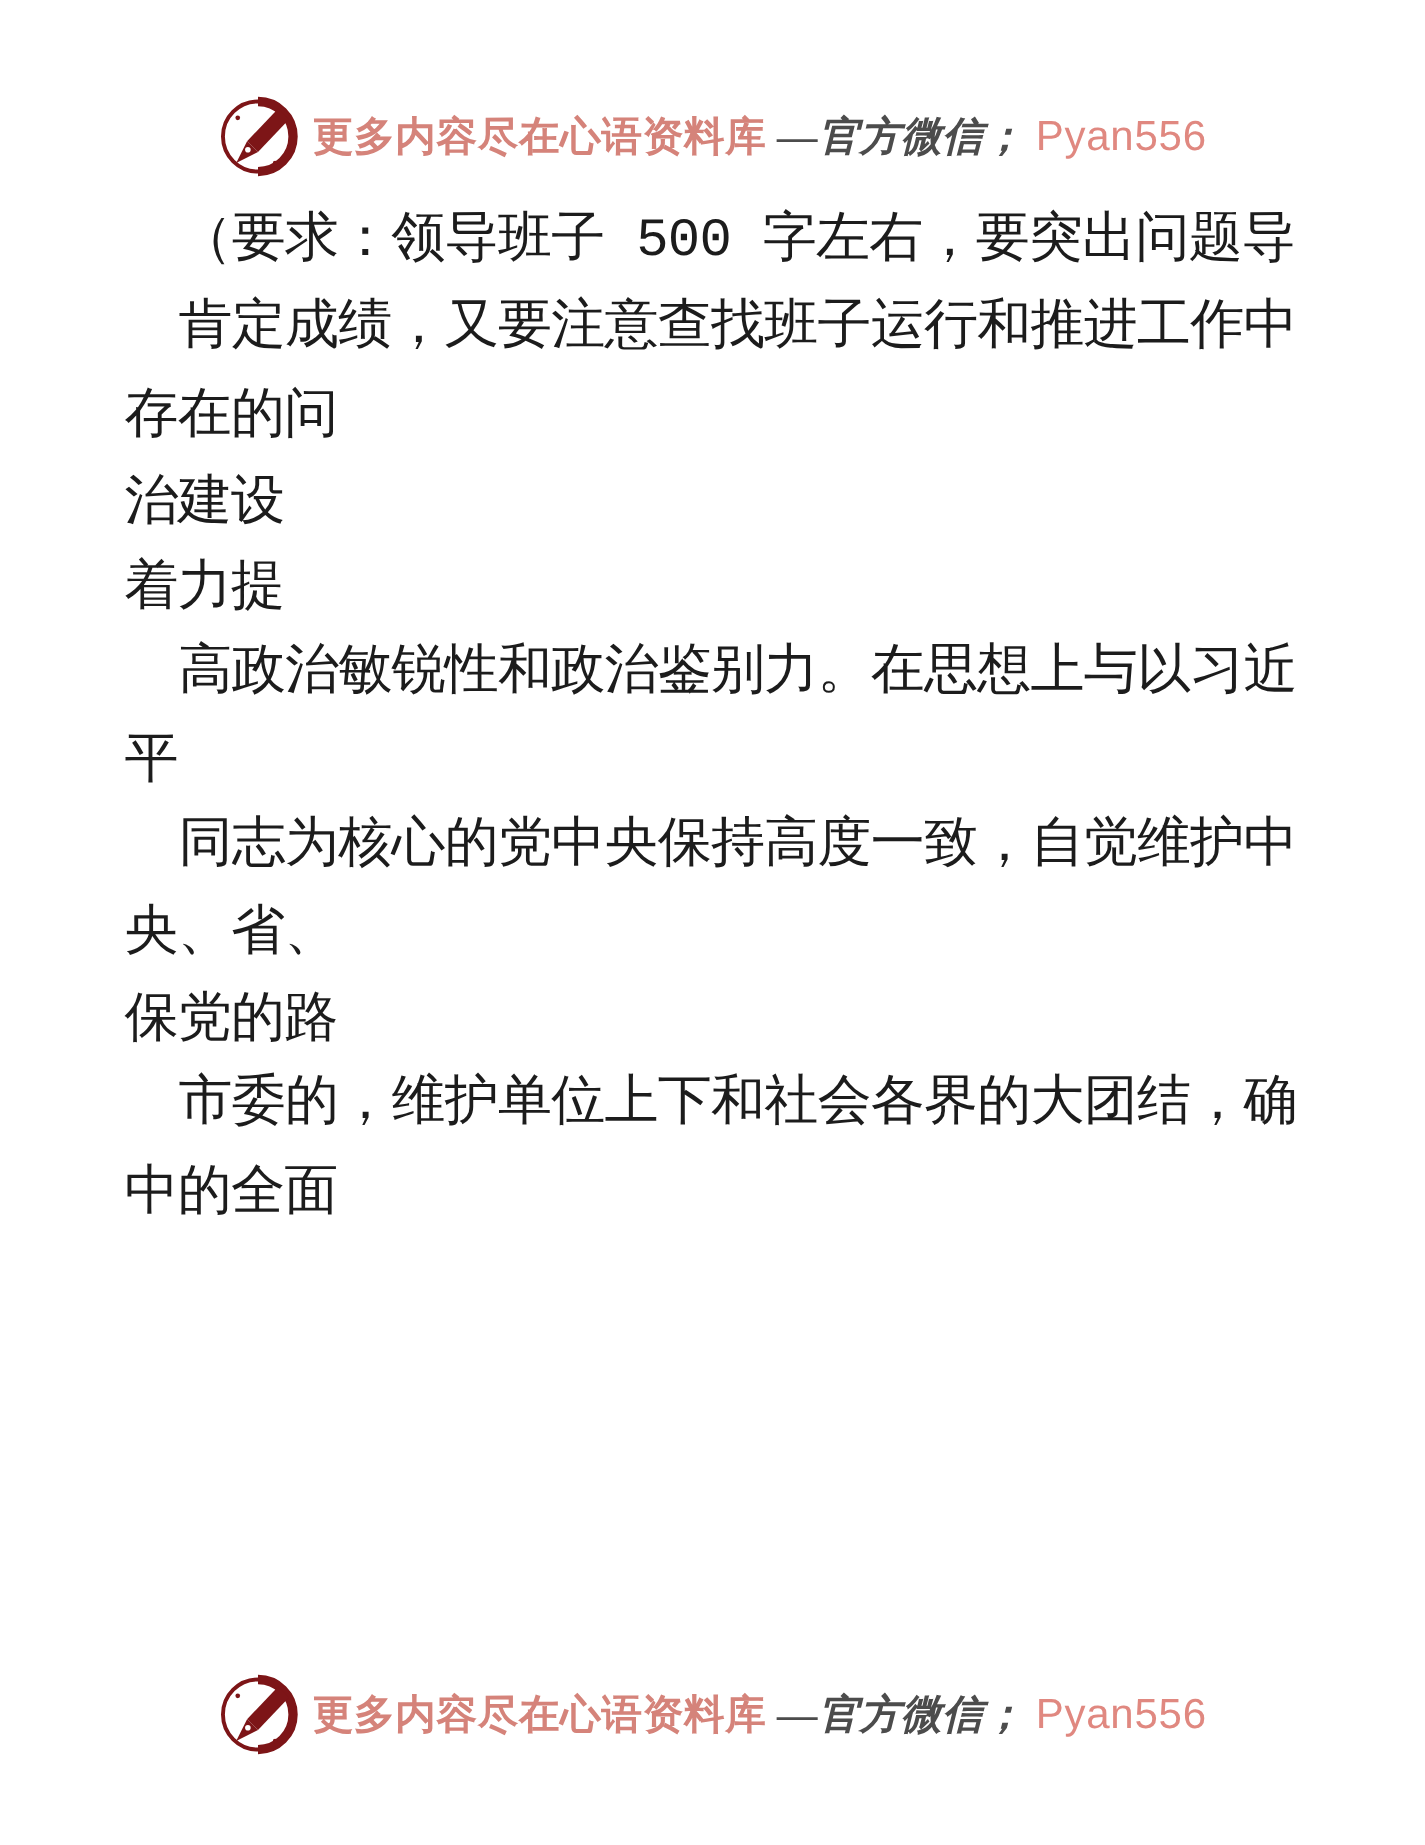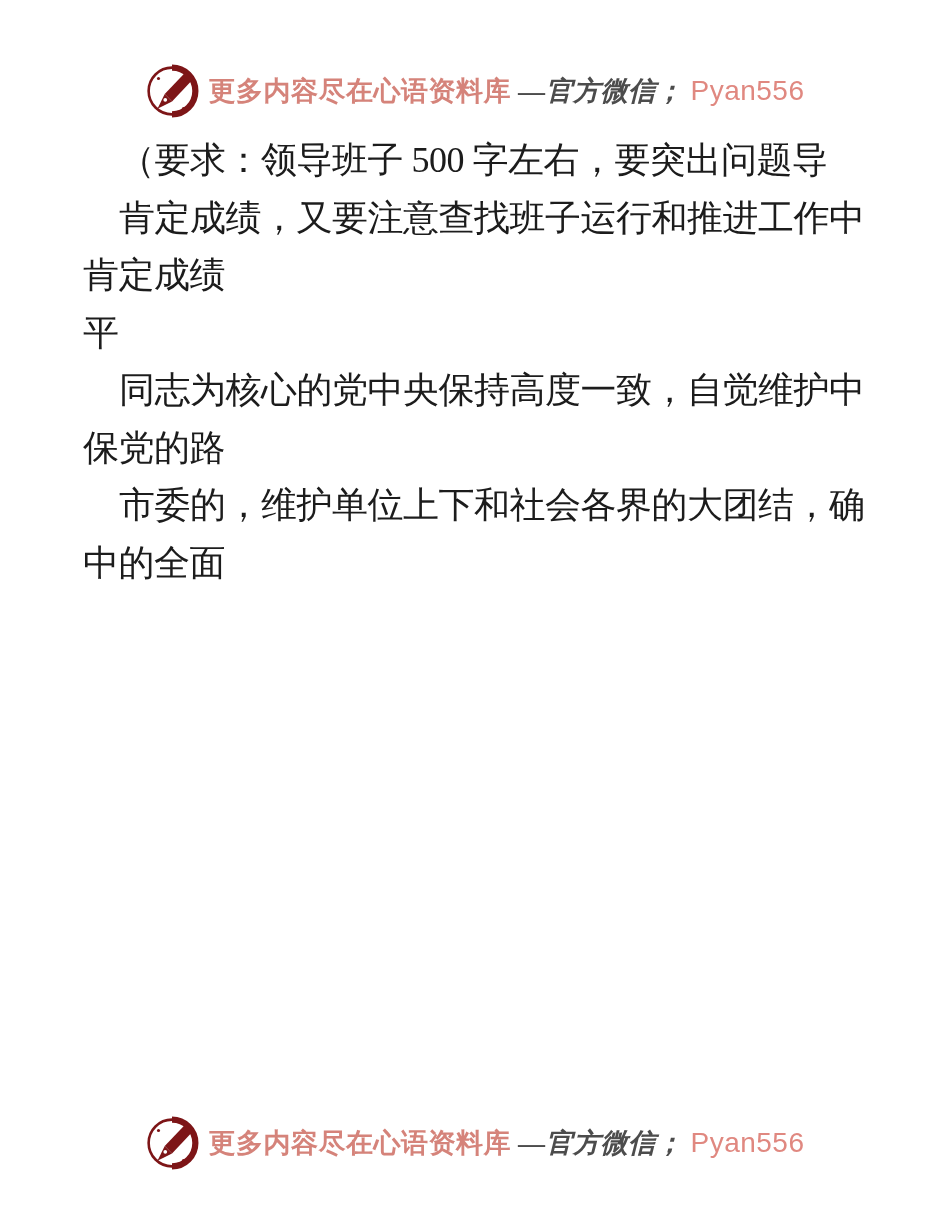--- a/index.html
+++ b/index.html
@@ -56,21 +56,21 @@
     color: var(--text-color);
   }
   .doc p {
     margin: 0;
     font-size: 36px;
     line-height: 57.5px;
     height: 57.5px;
     white-space: nowrap;
     letter-spacing: -0.5px;
   }
-  .doc p.indent { padding-left: 36px; }
+  .doc p.indent { padding-left: 36px; font-family: Liberation Mono, monospace; }
 </style>
 </head>
 <body>
 
 <div class="page">
 
   <header class="watermark top">
     <span class="logo">
       <svg viewBox="0 0 52 52" aria-hidden="true">
         <circle cx="26" cy="26" r="22.5" fill="none" stroke="var(--logo-color)" stroke-width="2.5"></circle>
@@ -85,23 +85,27 @@
     <span class="wm-text">
       <span class="wm-brand">更多内容尽在心语资料库</span>
       <span class="wm-label">—官方微信；</span>
       <span class="wm-id">Pyan556</span>
     </span>
   </header>
 
   <main class="doc">
       <p class="line indent">（要求：领导班子 500 字左右，要突出问题导</p>
       <p class="line indent">肯定成绩，又要注意查找班子运行和推进工作中</p>
-      <p class="line">肯定成绩</p>
+      <p class="line">存在的问</p>
+      <p class="line">治建设</p>
+      <p class="line">着力提</p>
+      <p class="line indent">高政治敏锐性和政治鉴别力。在思想上与以习近</p>
       <p class="line">平</p>
       <p class="line indent">同志为核心的党中央保持高度一致，自觉维护中</p>
+      <p class="line">央、省、</p>
       <p class="line">保党的路</p>
       <p class="line indent">市委的，维护单位上下和社会各界的大团结，确</p>
       <p class="line">中的全面</p>
     </main>
 
   <footer class="watermark bottom">
     <span class="logo">
       <svg viewBox="0 0 52 52" aria-hidden="true">
         <circle cx="26" cy="26" r="22.5" fill="none" stroke="var(--logo-color)" stroke-width="2.5"></circle>
         <path d="M26 3.5 A22.5 22.5 0 0 1 26 48.5" fill="none" stroke="var(--logo-color)" stroke-width="6"></path>

